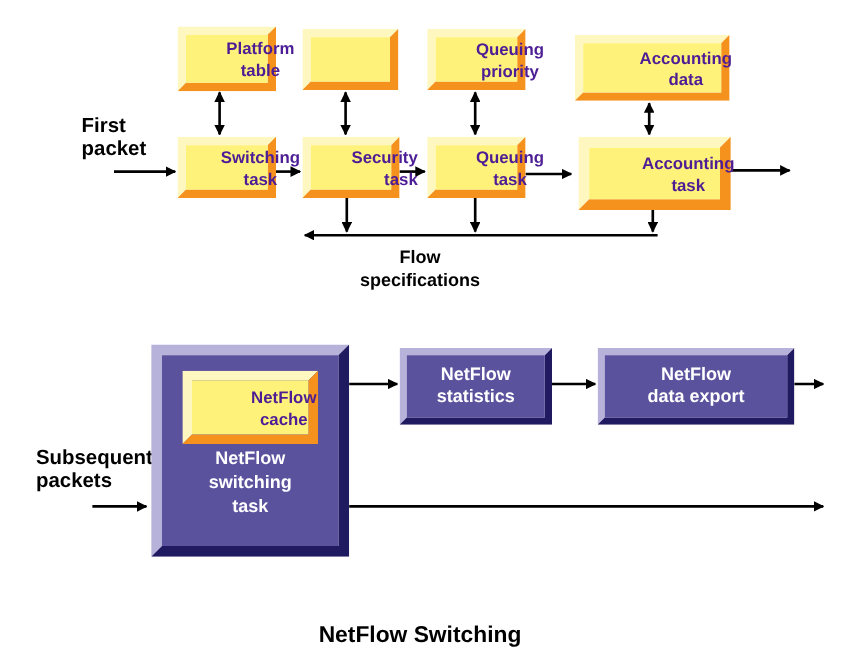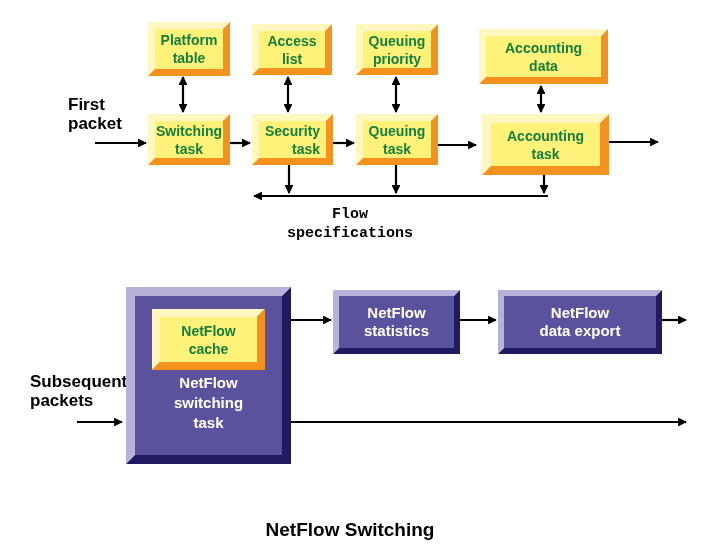--- a/index.html
+++ b/index.html
@@ -2,21 +2,21 @@
 <html><head>
 <meta charset="utf-8">
 <style>
   html, body { margin:0; padding:0; background:#ffffff; }
   body { width:723px; height:556px; position:relative; overflow:hidden;
          font-family:"Liberation Sans", sans-serif; }
   svg.lines { position:absolute; left:0; top:0; width:723px; height:556px; }
   .box { position:absolute; box-sizing:border-box; }
   .box .txt { position:absolute; display:flex; align-items:center; justify-content:center;
               text-align:center; font-weight:bold; font-size:14px; line-height:18px; }
-  .y-box .txt { color:#15803d; }
+  .y-box .txt { color:#4c1d95;padding-left:28px; }
   .p-box .txt { color:#ffffff; font-size:15px; }
   .lbl { position:absolute; font-weight:bold; font-size:17px; line-height:19px; color:#000; }
 </style>
 </head>
 <body>
 
 <svg class="lines" viewBox="0 0 723 556">
   <defs>
     <marker id="ah" viewBox="0 0 10 10" refX="9" refY="5" markerWidth="4" markerHeight="4" orient="auto-start-reverse">
       <path d="M0,0 L10,5 L0,10 z" fill="#000"></path>
@@ -43,21 +43,21 @@
     <line x1="77" y1="422" x2="122" y2="422" marker-end="url(#ah)"></line>
     <line x1="291" y1="320" x2="331" y2="320" marker-end="url(#ah)"></line>
     <line x1="460" y1="320" x2="496" y2="320" marker-end="url(#ah)"></line>
     <line x1="662" y1="320" x2="686" y2="320" marker-end="url(#ah)"></line>
     <line x1="291" y1="422" x2="686" y2="422" marker-end="url(#ah)"></line>
   </g>
 </svg>
 
 <div class="lbl" style="left:68px; top:95px; white-space:pre;">First
 packet</div>
-<div class="lbl" style="left:285px; top:205px; width:130px; text-align:center; white-space:pre; font-size:15px;font-family:Liberation Mono, monospace;">Flow
+<div class="lbl" style="left:285px; top:205px; width:130px; text-align:center; white-space:pre; font-size:15px;">Flow
 specifications</div>
 <div class="lbl" style="left:30px; top:372px; white-space:pre;">Subsequent
 packets</div>
 <div class="lbl" style="left:200px; top:520px; width:300px; text-align:center; font-size:19px;">NetFlow Switching</div>
 
 <div id="boxes">
     <div class="box y-box" style="left: 148px; top: 22px; width: 82px; height: 54px;">
       <svg width="82" height="54" style="position: absolute; left: 0px; top: 0px;">
         <polygon points="0,0 82,0 75,7 7,7 7,47 0,54" fill="#fff7c0"></polygon>
         <polygon points="82,0 82,54 0,54 7,47 75,47 75,7" fill="#f5921e"></polygon>
@@ -65,22 +65,20 @@
       </svg>
       <div class="txt" style="white-space: pre; left: 7px; top: 7px; width: 68px; height: 40px;">Platform
 table</div>
     </div>
     <div class="box y-box" style="left: 252px; top: 24px; width: 80px; height: 51px;">
       <svg width="80" height="51" style="position: absolute; left: 0px; top: 0px;">
         <polygon points="0,0 80,0 73,7 7,7 7,44 0,51" fill="#fff7c0"></polygon>
         <polygon points="80,0 80,51 0,51 7,44 73,44 73,7" fill="#f5921e"></polygon>
         <rect x="7" y="7" width="66" height="37" fill="#fff27a"></rect>
       </svg>
-      <div class="txt" style="white-space: pre; left: 7px; top: 7px; width: 66px; height: 37px;">Access
-list</div>
     </div>
     <div class="box y-box" style="left: 356px; top: 24px; width: 82px; height: 51px;">
       <svg width="82" height="51" style="position: absolute; left: 0px; top: 0px;">
         <polygon points="0,0 82,0 75,7 7,7 7,44 0,51" fill="#fff7c0"></polygon>
         <polygon points="82,0 82,51 0,51 7,44 75,44 75,7" fill="#f5921e"></polygon>
         <rect x="7" y="7" width="68" height="37" fill="#fff27a"></rect>
       </svg>
       <div class="txt" style="white-space: pre; left: 7px; top: 7px; width: 68px; height: 37px;">Queuing
 priority</div>
     </div>

